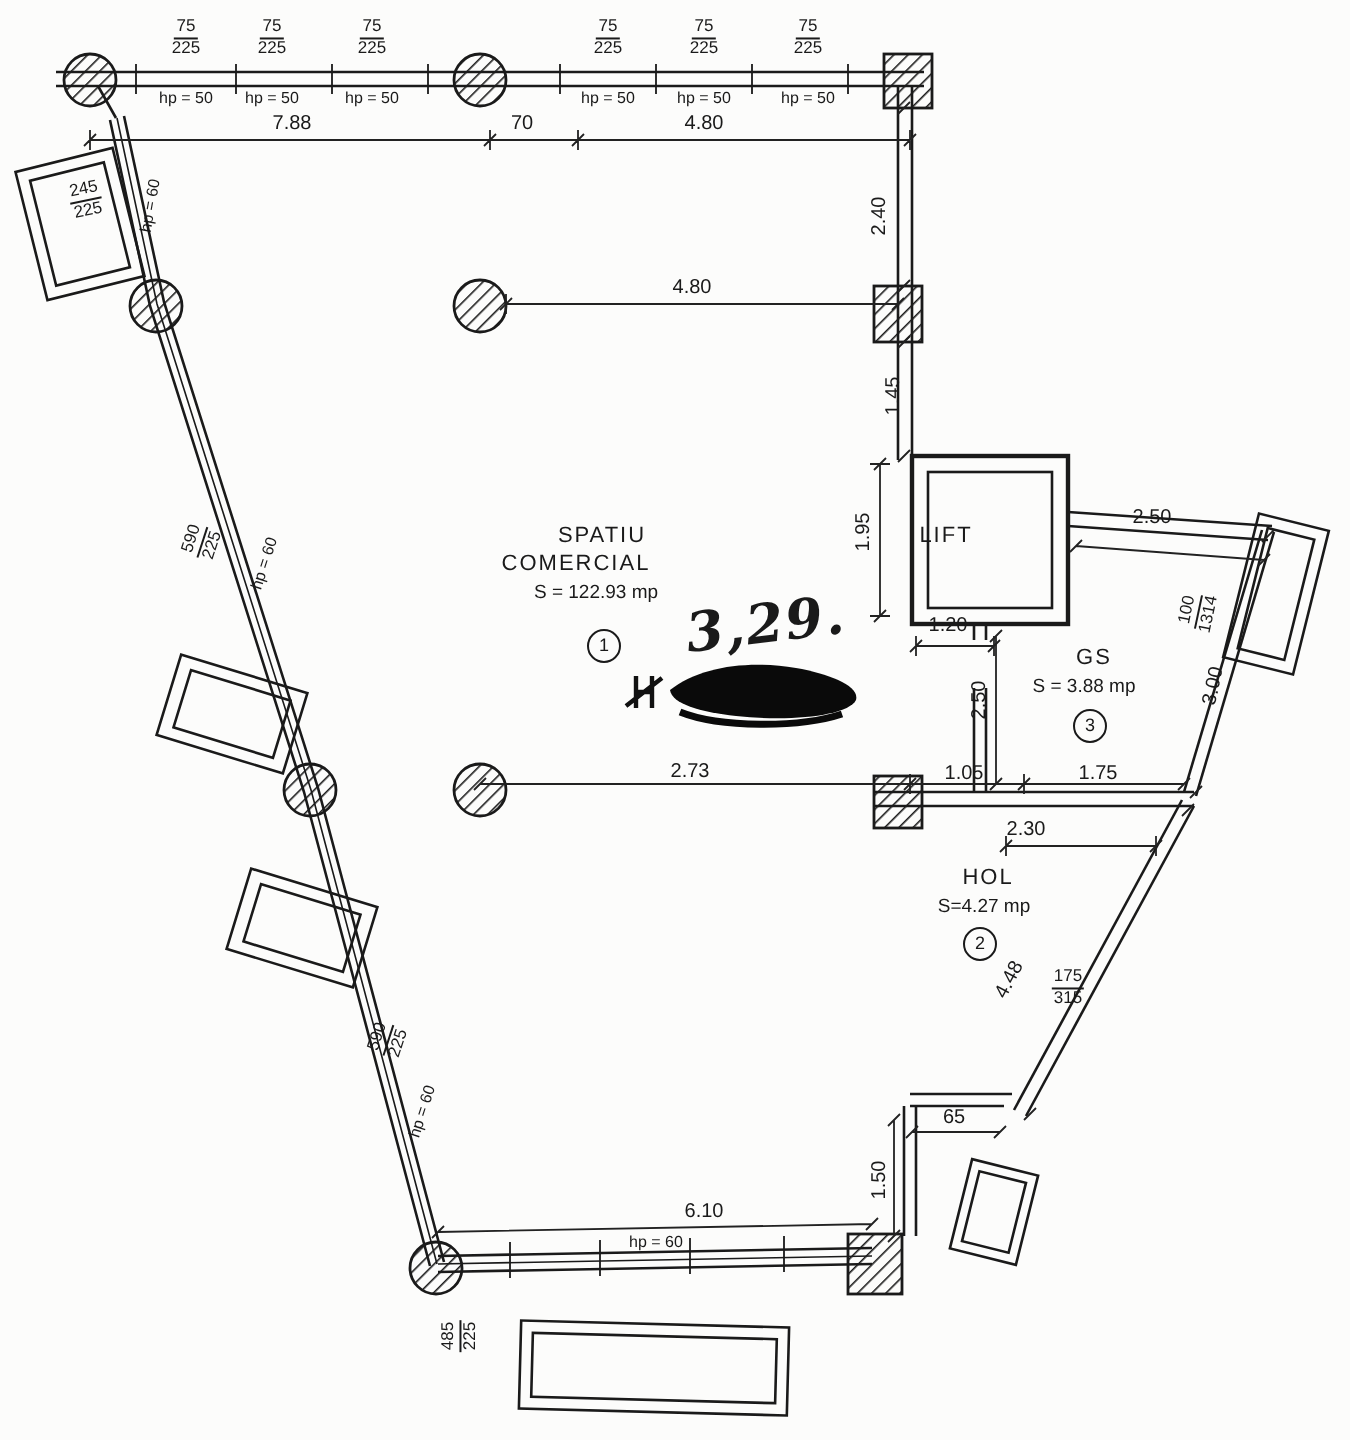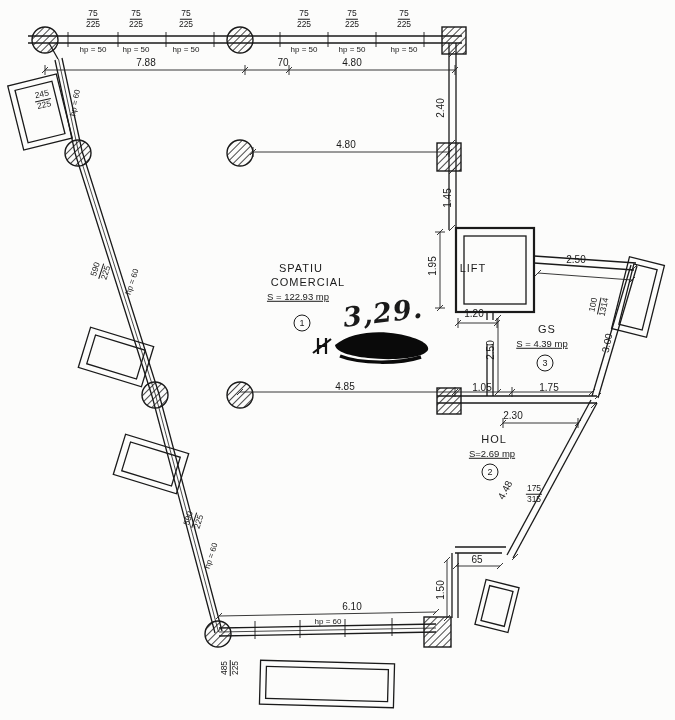--- a/index.html
+++ b/index.html
@@ -3,21 +3,21 @@
 <meta charset="utf-8">
 <style>
   html,body{margin:0;padding:0;background:#e9e9e9;}
   .stage{position:relative;width:675px;height:720px;background:#fcfcfb;overflow:hidden;
          font-family:"Liberation Sans",sans-serif;color:#1a1a1a;}
   svg{position:absolute;left:0;top:0;}
   .lbl{position:absolute;font-size:10px;white-space:nowrap;transform:translate(-50%,-50%);
        line-height:1.1;}
   .sm{font-size:8px;}
   .room{font-size:11px;letter-spacing:1px;}
-  .area{font-size:9.5px;letter-spacing:0;text-decoration:underline;}
+  .area{font-size:9.5px;letter-spacing:0;}
   .frac{display:flex;flex-direction:column;align-items:center;font-size:8.5px;line-height:1.15;}
   .frac .num{border-bottom:1px solid #1a1a1a;padding:0 1px;}
   .circ{width:15px;height:15px;border:1.2px solid #1a1a1a;border-radius:50%;
         display:flex;align-items:center;justify-content:center;font-size:9px;}
   .hand{font-family:"DejaVu Serif",serif;font-style:italic;font-weight:bold;font-size:27px;
         transform:translate(-50%,-50%) rotate(-7deg);letter-spacing:1px;}
 </style>
 </head>
 <body>
 
@@ -131,21 +131,21 @@
   </g>
 
   <g>
     <path d="M318 338V354 M326 338V354 M318 346H326 M313 353L331 339" stroke="#111" stroke-width="2.2" fill="none"></path>
     <path d="M335 345 C350 333,375 330,398 334 C415 337,430 343,428 350 C424 358,395 361,368 358 C350 356,336 352,335 345 Z" fill="#0a0a0a"></path>
     <path d="M340 356 C360 364,400 364,421 357" stroke="#0a0a0a" stroke-width="3.5" fill="none"></path>
   </g>
 </svg>
 
 <div class="lbl" style="left:146px;top:62px">7.88</div>
-<div class="lbl" style="left:283px;top:62px">70</div>
+<div class="lbl" style="left:261px;top:62px">70</div>
 <div class="lbl" style="left:352px;top:62px">4.80</div>
 
 <div class="lbl frac" style="left:93px;top:19px">
   <span class="num">75</span>
   <span>225</span>
 </div>
 <div class="lbl frac" style="left:136px;top:19px">
   <span class="num">75</span>
   <span>225</span>
 </div>
@@ -188,36 +188,36 @@
 <div class="lbl" style="left:576px;top:259px">2.50</div>
 <div class="lbl frac" style="left:599px;top:306px;transform:translate(-50%,-50%) rotate(-78deg)">
   <span class="num">100</span>
   <span>1314</span>
 </div>
 <div class="lbl" style="left:607px;top:343px;transform:translate(-50%,-50%) rotate(-78deg)">3.00</div>
 <div class="lbl" style="left:474px;top:313px">1.20</div>
 <div class="lbl" style="left:490px;top:350px;transform:translate(-50%,-50%) rotate(-90deg)">2.50</div>
 
 <div class="lbl room" style="left:547px;top:329px">GS</div>
-<div class="lbl area" style="left:542px;top:344px">S = 4.39 mp</div>
+<div class="lbl area" style="left:542px;top:344px">S = 3.88 mp</div>
 <div class="lbl circ" style="left:545px;top:363px">3</div>
 
 <div class="lbl room" style="left:301px;top:268px">SPATIU</div>
-<div class="lbl room" style="left:308px;top:282px">COMERCIAL</div>
+<div class="lbl room" style="left:288px;top:282px">COMERCIAL</div>
 <div class="lbl area" style="left:298px;top:297px">S = 122.93 mp</div>
 <div class="lbl circ" style="left:302px;top:323px">1</div>
 <div class="lbl hand" style="left:383px;top:313px">3,29.</div>
 
-<div class="lbl" style="left:345px;top:386px">4.85</div>
+<div class="lbl" style="left:345px;top:386px">2.73</div>
 <div class="lbl" style="left:482px;top:387px">1.05</div>
 <div class="lbl" style="left:549px;top:387px">1.75</div>
 <div class="lbl" style="left:513px;top:415px">2.30</div>
 
 <div class="lbl room" style="left:494px;top:439px">HOL</div>
-<div class="lbl area" style="left:492px;top:454px">S=2.69 mp</div>
+<div class="lbl area" style="left:492px;top:454px">S=4.27 mp</div>
 <div class="lbl circ" style="left:490px;top:472px">2</div>
 
 <div class="lbl" style="left:505px;top:490px;transform:translate(-50%,-50%) rotate(-62deg)">4.48</div>
 <div class="lbl frac" style="left:534px;top:494px">
   <span class="num">175</span>
   <span>315</span>
 </div>
 <div class="lbl" style="left:477px;top:559px">65</div>
 <div class="lbl" style="left:440px;top:590px;transform:translate(-50%,-50%) rotate(-90deg)">1.50</div>
 

